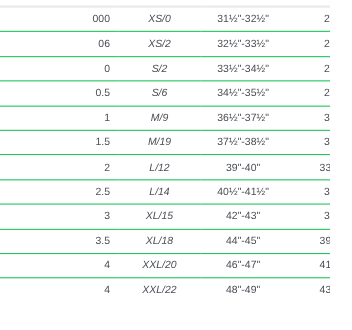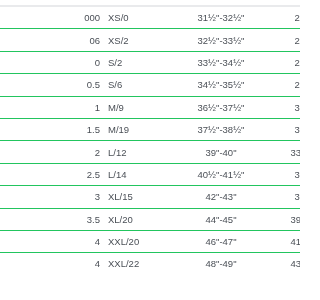--- a/index.html
+++ b/index.html
@@ -65,21 +65,21 @@
     height: 21.4px;
     padding: 0;
     border-bottom: 1px solid #22c55e;
     white-space: nowrap;
     vertical-align: middle;
   }
 
   tbody tr:last-child td { border-bottom: none; }
 
   tbody td.c1 { text-align: right; padding-right: 8px; }
-  tbody td.c2 { text-align: left; }
+  tbody td.c2 { text-align: center; font-style: italic; }
   tbody td.c3 { text-align: center; }
   tbody td.c4 { text-align: center; }
 </style>
 </head>
 <body>
 
 <div id="size-chart">
   <div class="table-viewport">
     <table class="size-table">
       <colgroup>
@@ -146,21 +146,21 @@
           <td class="c4">35"-36"</td>
         </tr>
         <tr>
           <td class="c1">3</td>
           <td class="c2">XL/15</td>
           <td class="c3">42"-43"</td>
           <td class="c4">37"-38"</td>
         </tr>
         <tr>
           <td class="c1">3.5</td>
-          <td class="c2">XL/20</td>
+          <td class="c2">XL/18</td>
           <td class="c3">44"-45"</td>
           <td class="c4">39½"-40"</td>
         </tr>
         <tr>
           <td class="c1">4</td>
           <td class="c2">XXL/20</td>
           <td class="c3">46"-47"</td>
           <td class="c4">41½"-42"</td>
         </tr>
         <tr>

